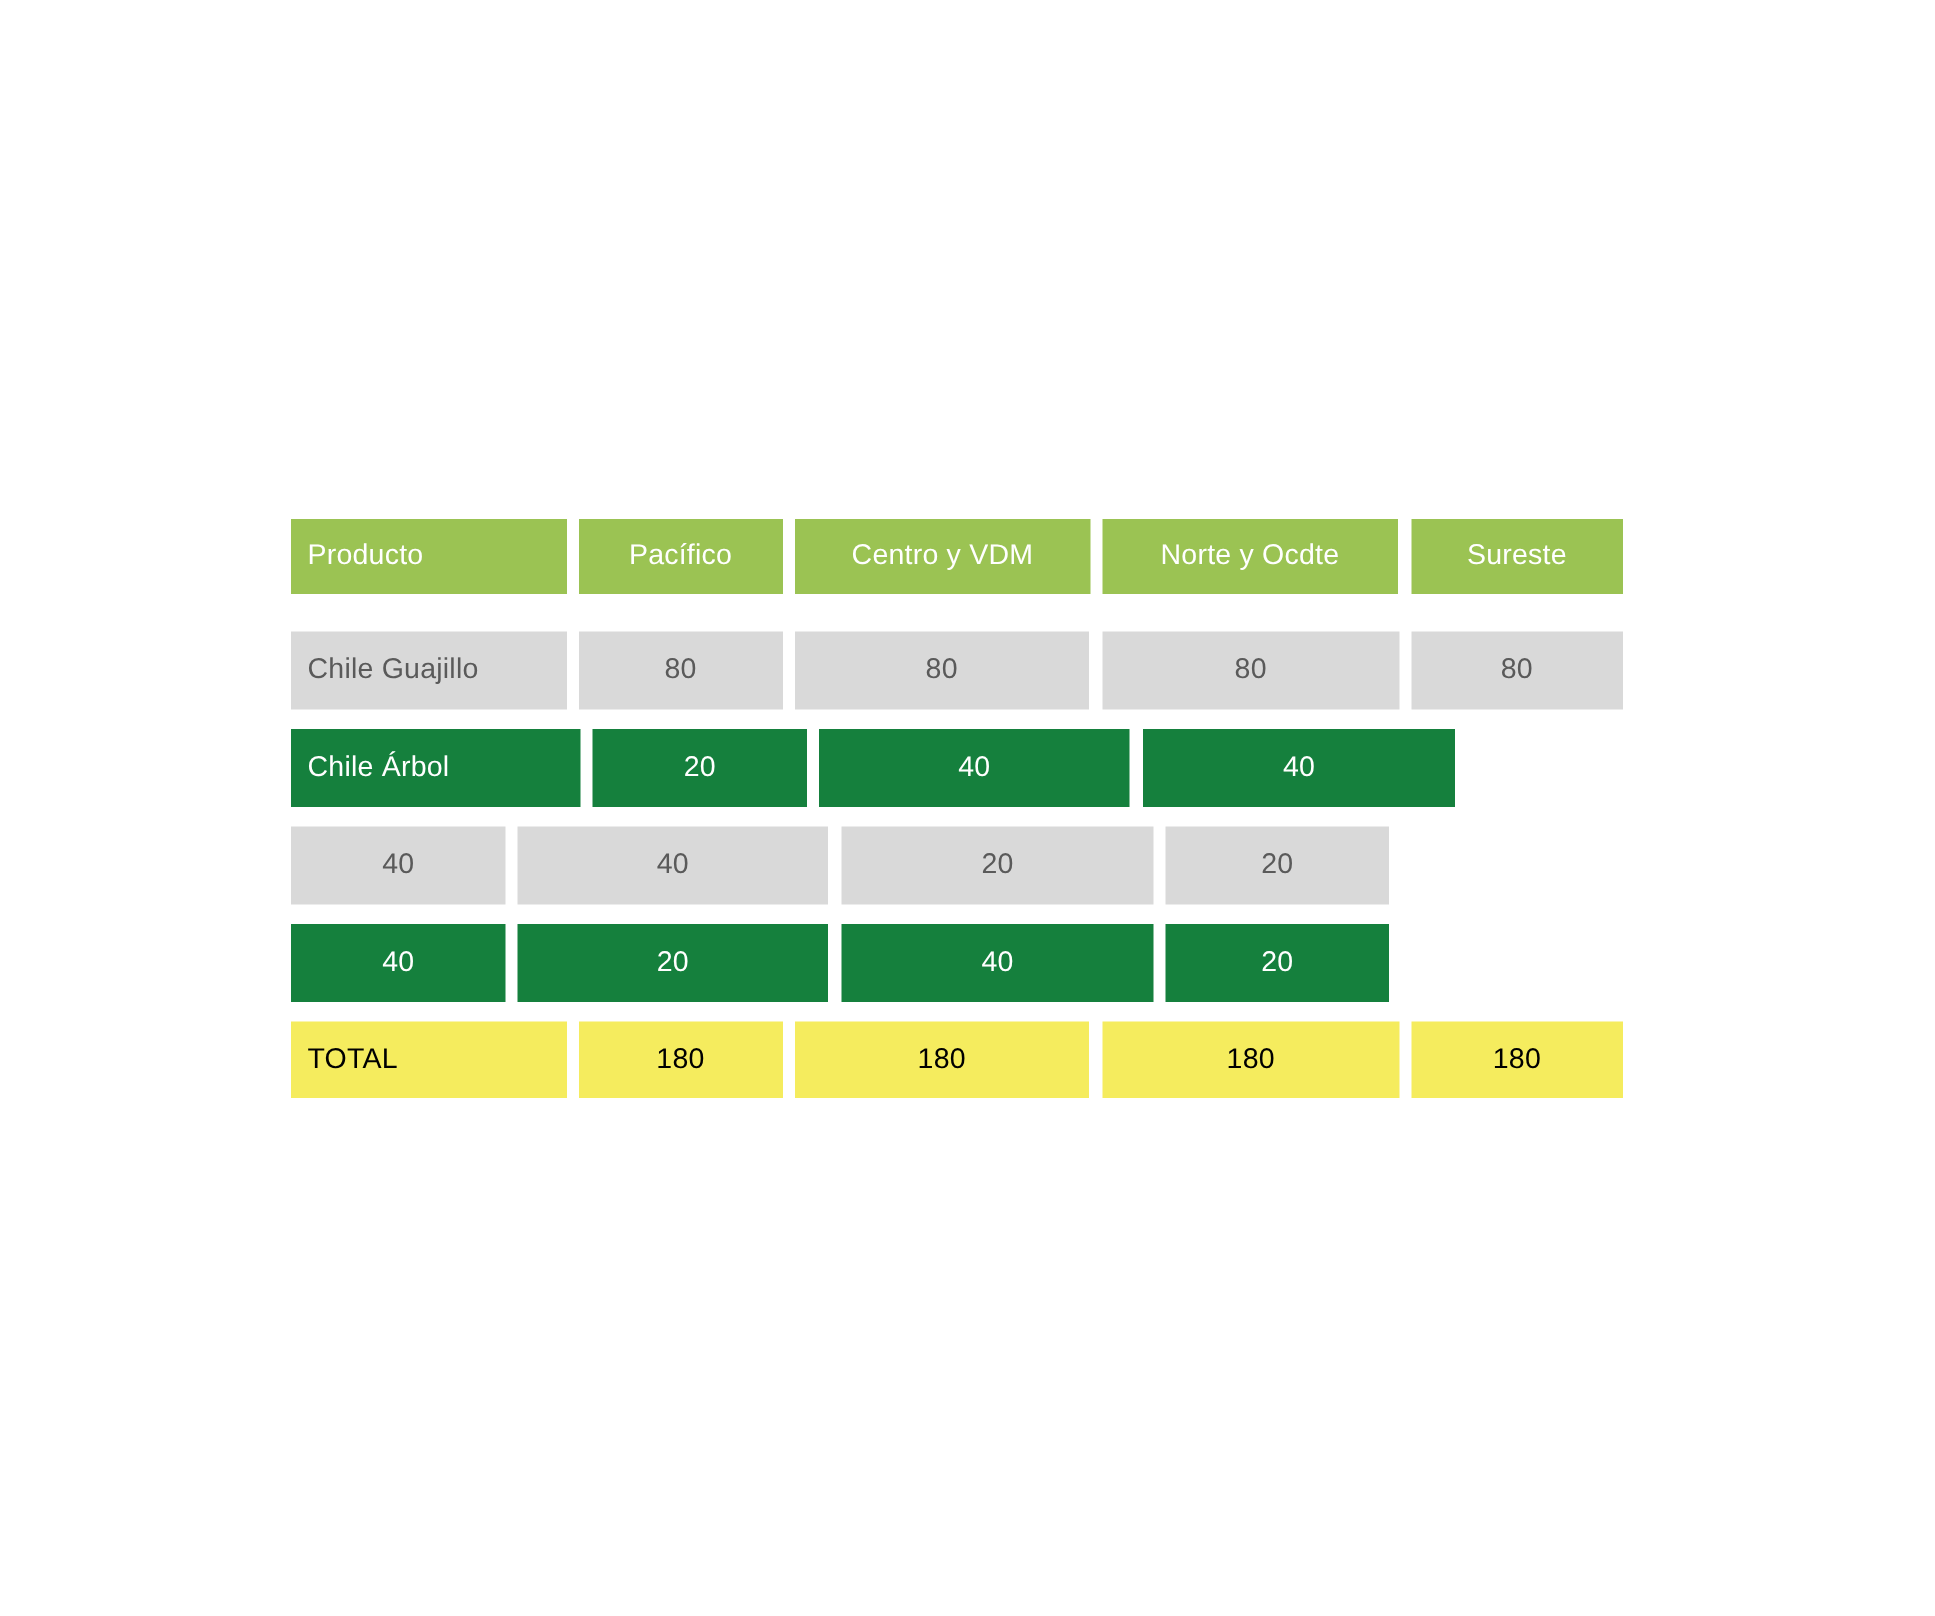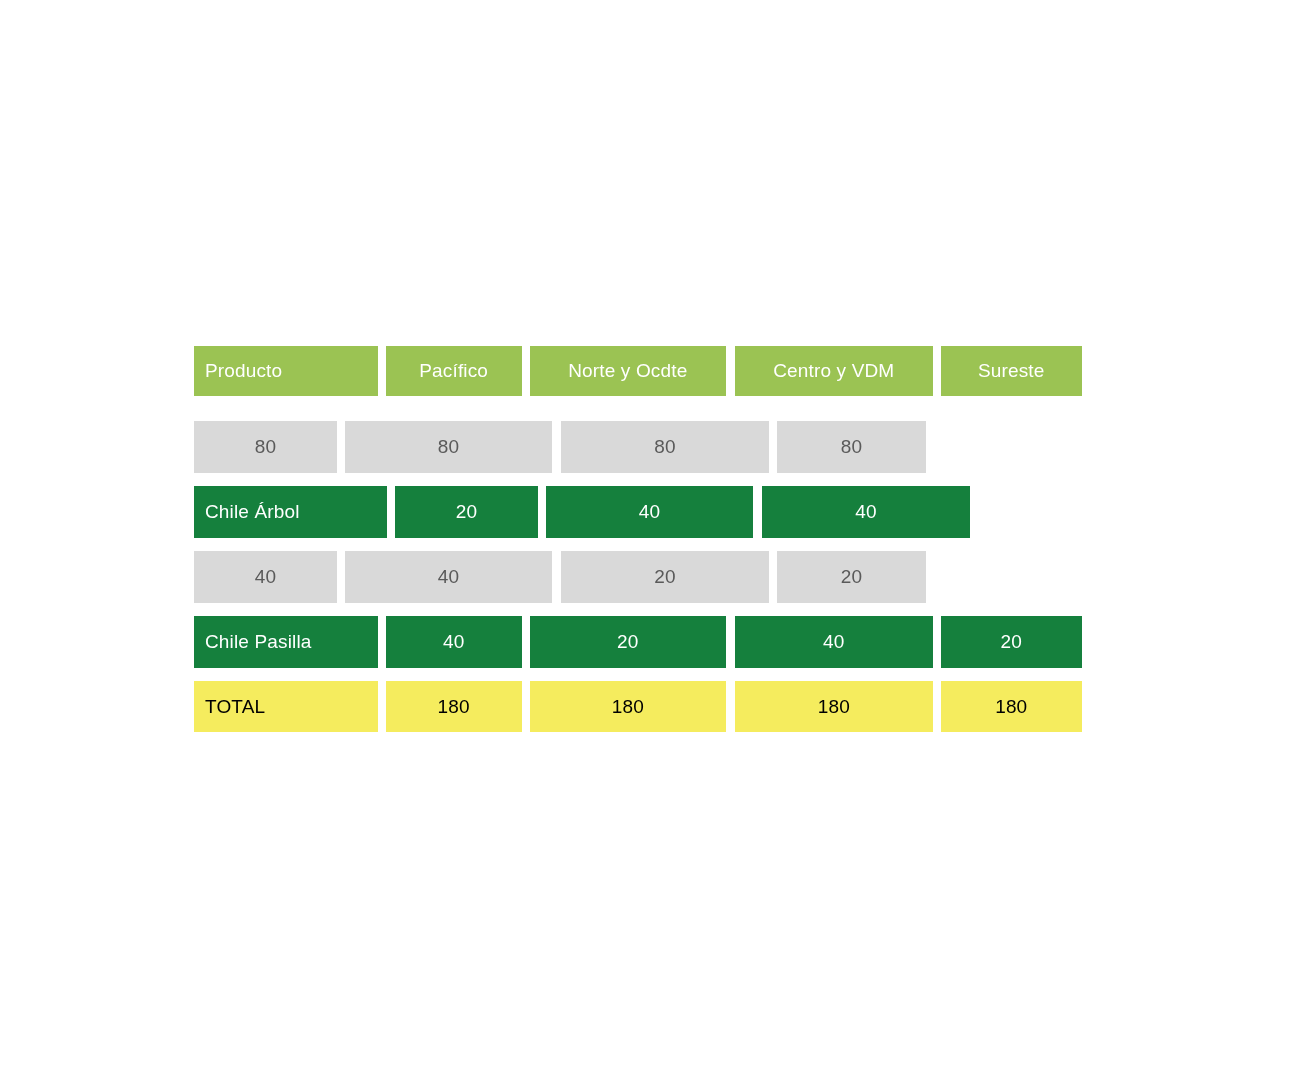--- a/index.html
+++ b/index.html
@@ -80,26 +80,27 @@
 </head>
 <body>
 
 <div id="canvas">
 
   <div class="table-wrap">
 
     <div class="row row-header">
       <div class="cell col-0">Producto</div>
       <div class="cell col-1">Pacífico</div>
+      <div class="cell col-3">Centro y VDM</div>
       <div class="cell col-2">Norte y Ocdte</div>
-      <div class="cell col-3">Centro y VDM</div>
       <div class="cell col-4">Sureste</div>
     </div>
 
     <div class="row row-body band-light">
+      <div class="cell col-0">Chile Guajillo</div>
       <div class="cell col-1">80</div>
       <div class="cell col-2">80</div>
       <div class="cell col-3">80</div>
       <div class="cell col-4">80</div>
     </div>
 
     <div class="row row-body band-dark">
       <div class="cell col-0">Chile Árbol</div>
       <div class="cell col-1">20</div>
       <div class="cell col-2">40</div>
@@ -107,21 +108,20 @@
     </div>
 
     <div class="row row-body band-light">
       <div class="cell col-1">40</div>
       <div class="cell col-2">40</div>
       <div class="cell col-3">20</div>
       <div class="cell col-4">20</div>
     </div>
 
     <div class="row row-body band-dark">
-      <div class="cell col-0">Chile Pasilla</div>
       <div class="cell col-1">40</div>
       <div class="cell col-2">20</div>
       <div class="cell col-3">40</div>
       <div class="cell col-4">20</div>
     </div>
 
     <div class="row row-total">
       <div class="cell col-0">TOTAL</div>
       <div class="cell col-1">180</div>
       <div class="cell col-2">180</div>

